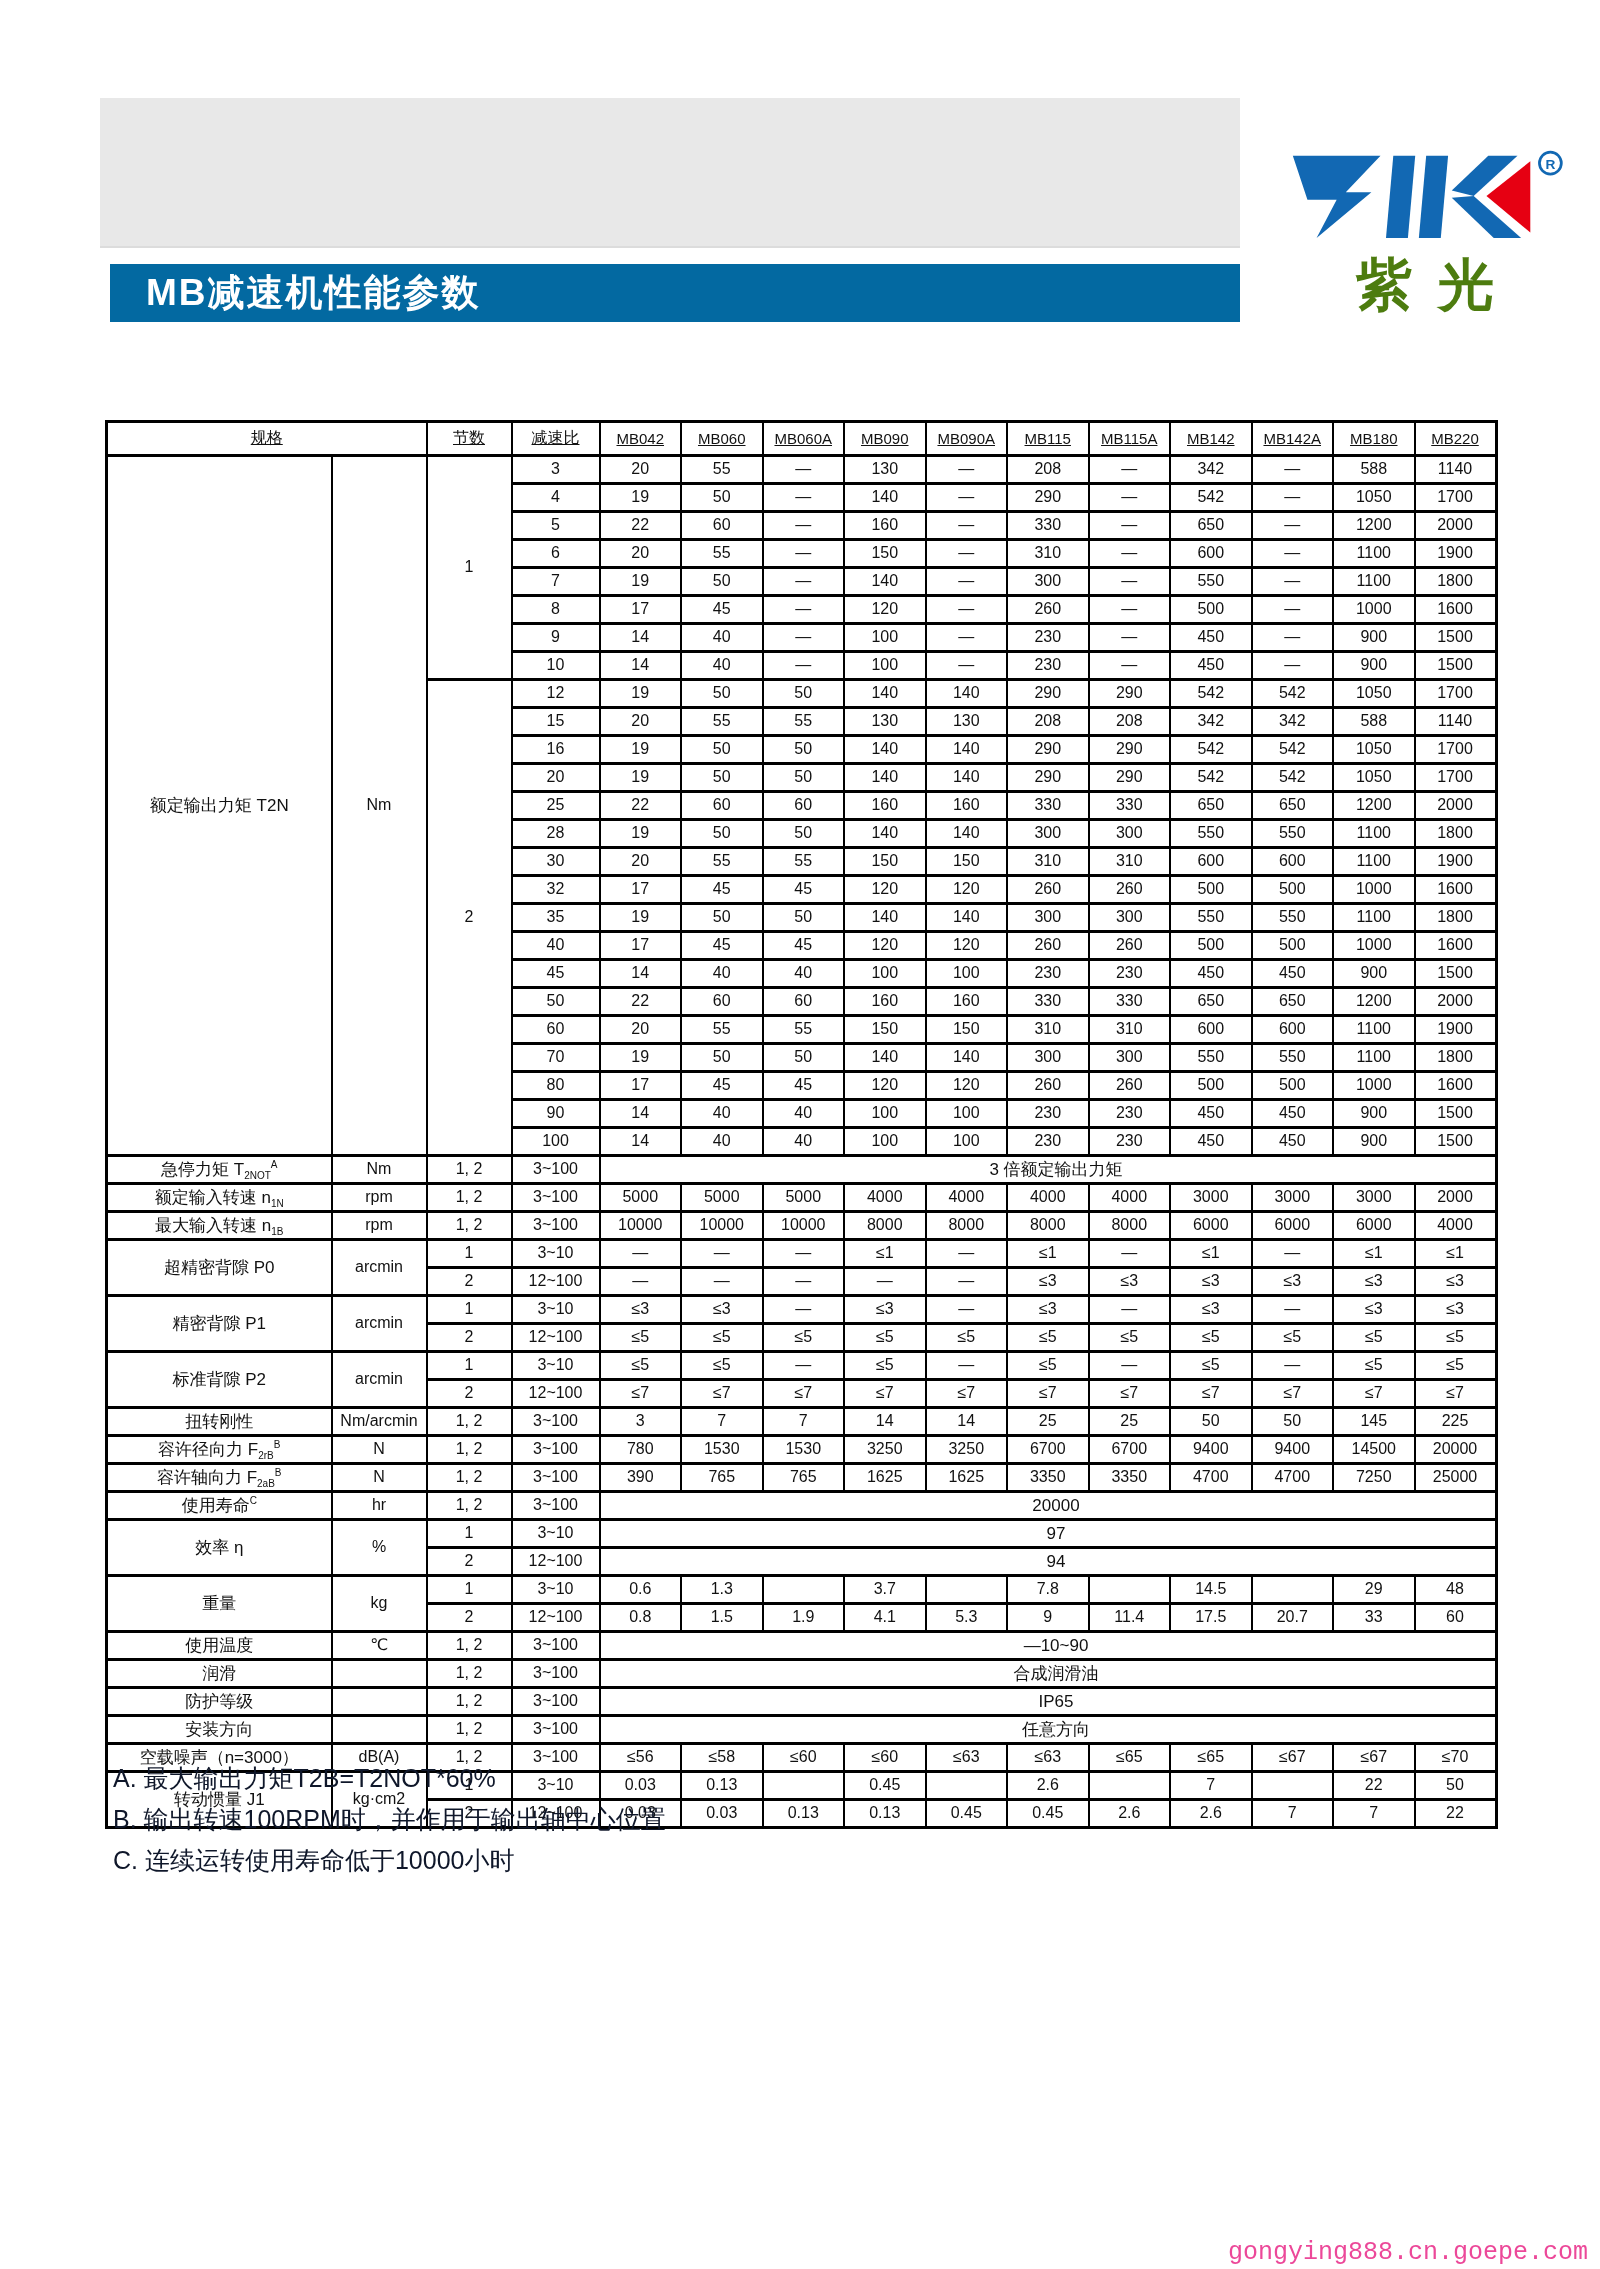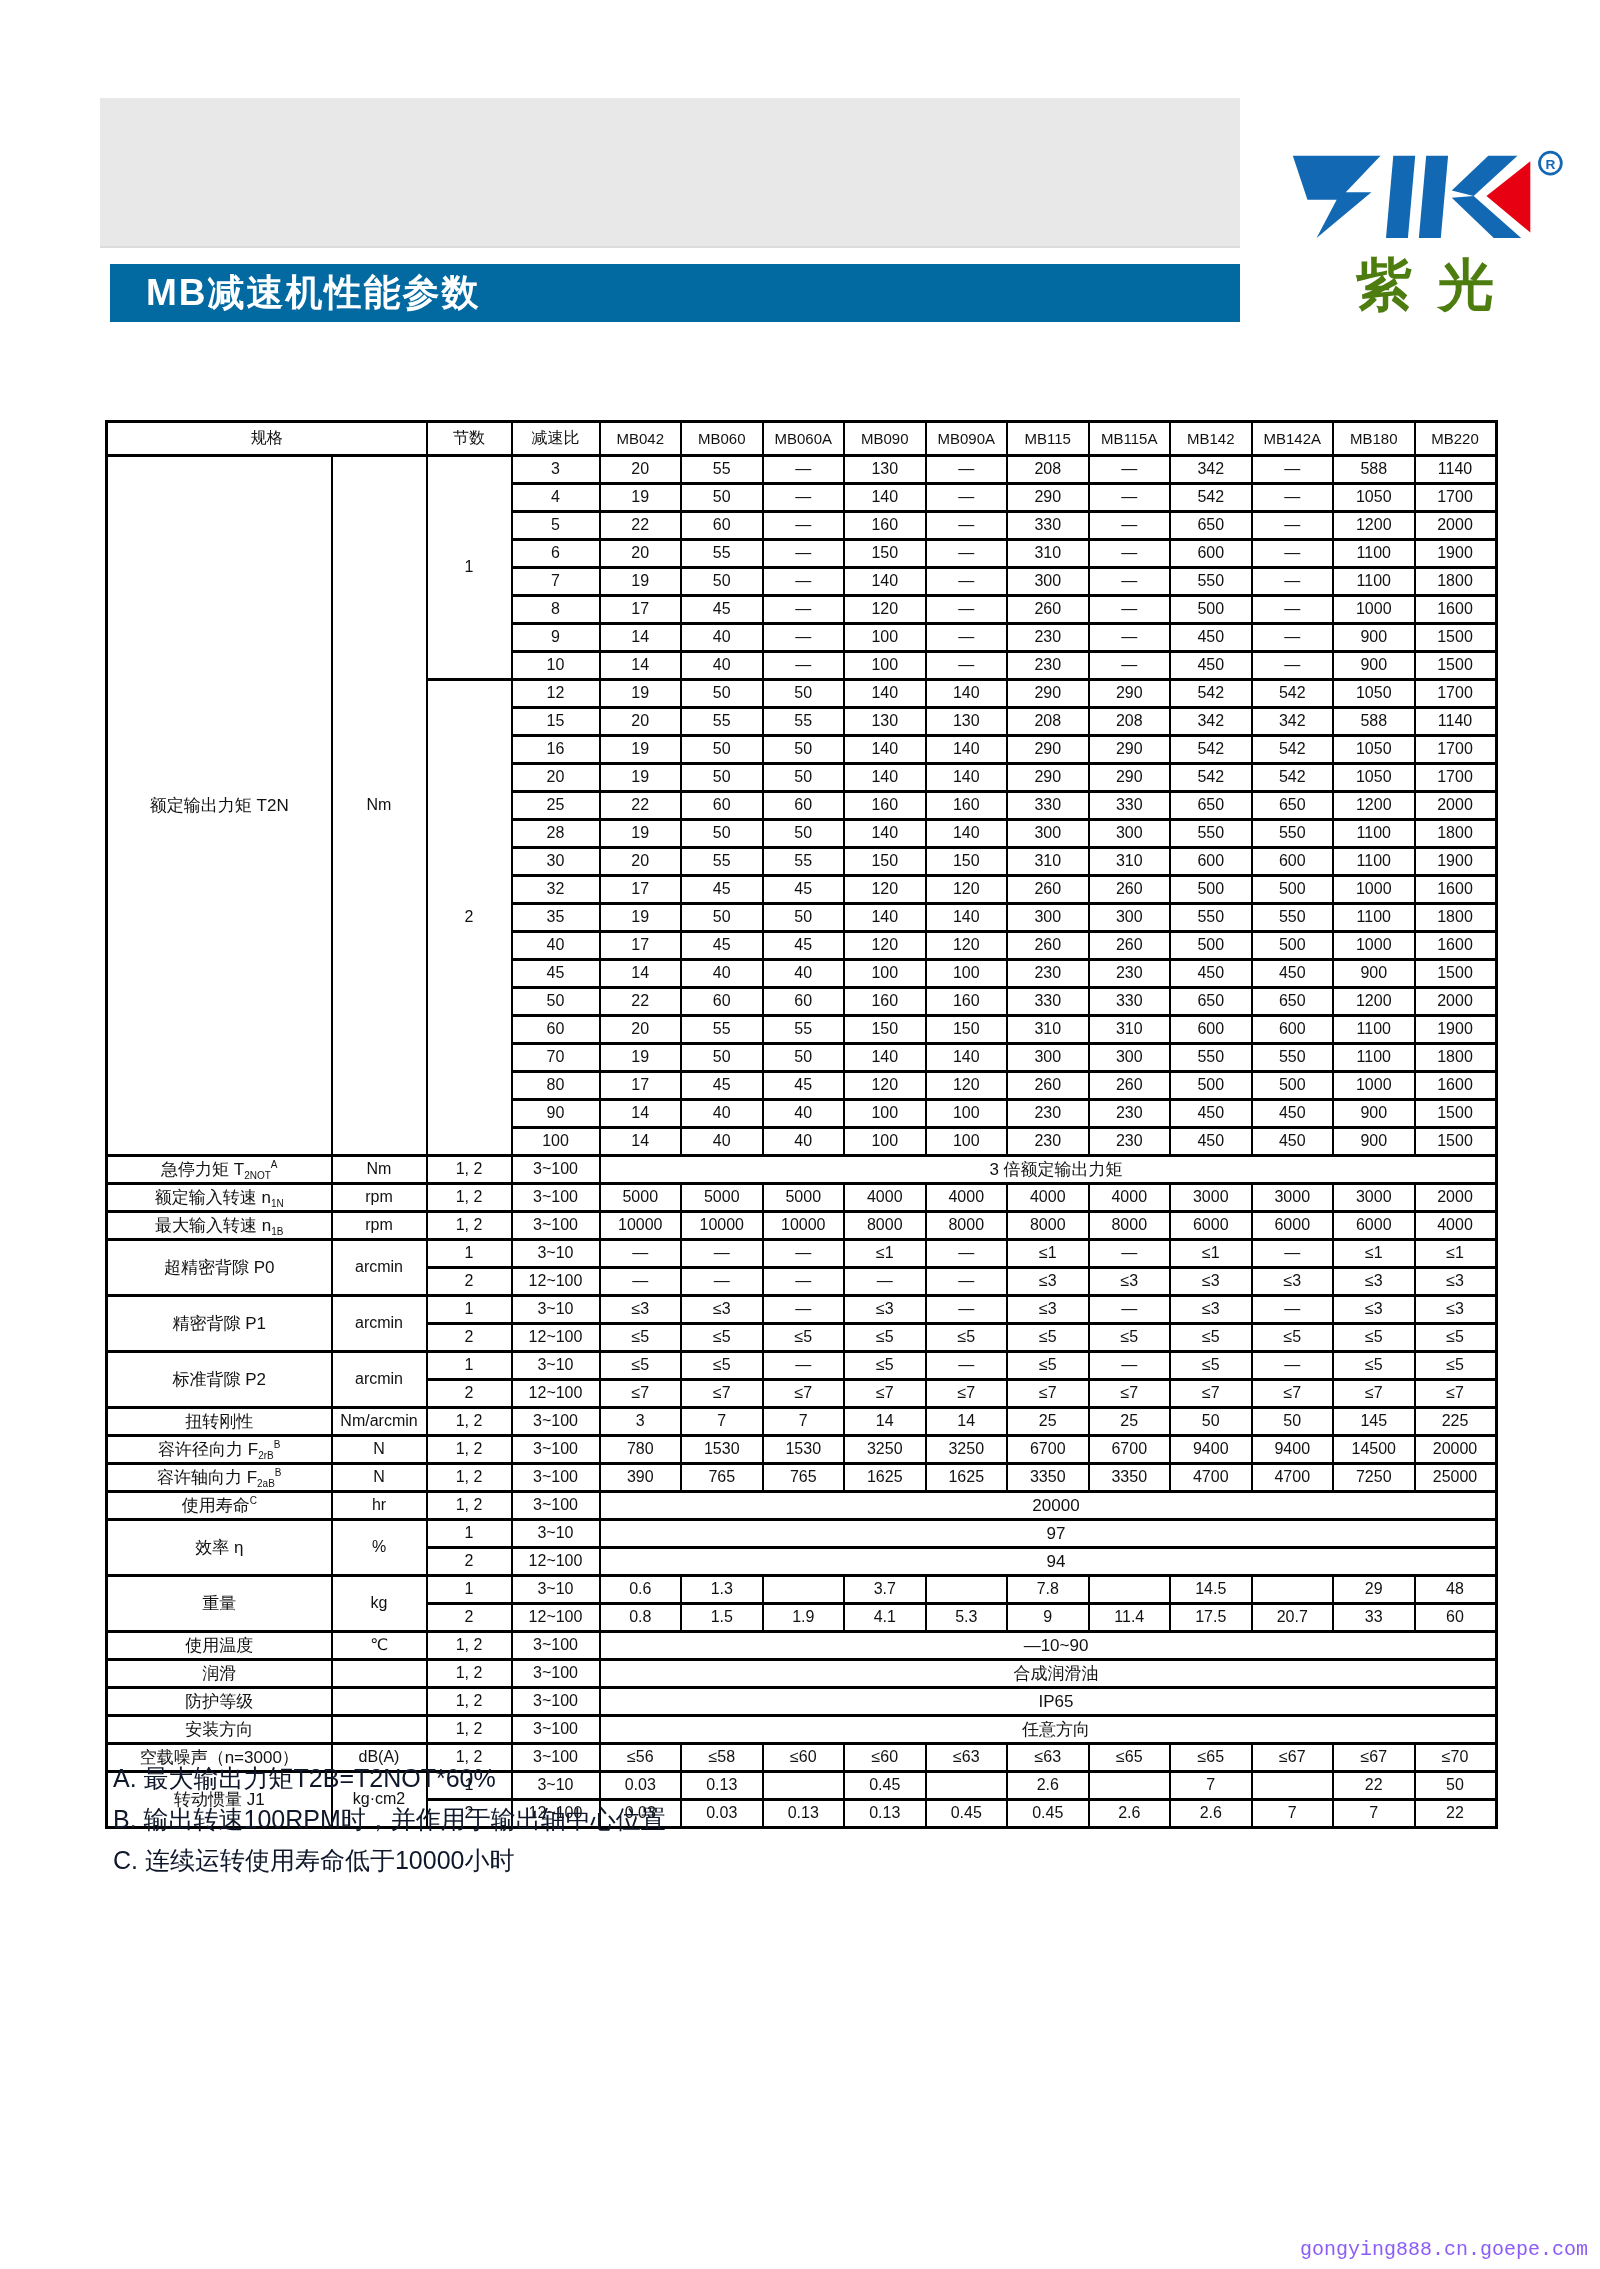--- a/index.html
+++ b/index.html
@@ -8,32 +8,32 @@
   .gray-box{position:absolute;left:100px;top:98px;width:1140px;height:148px;background:#e8e8e8;border-bottom:2px solid #dcdcdc;}
   .red-bar{position:absolute;left:110px;top:264px;width:1130px;height:58px;background:#0369a1;
            display:flex;align-items:center;}
   .red-bar span{color:#ffffff;font-size:37px;font-weight:bold;padding-left:36px;letter-spacing:2px;}
   .logo{position:absolute;left:1283px;top:150px;width:290px;text-align:center;}
   .logo-cn{color:#4d7c0f;font-size:56px;font-weight:bold;letter-spacing:26px;margin-top:2px;padding-left:20px;}
   .spec{border-collapse:collapse;table-layout:fixed;position:absolute;left:105px;top:420px;width:1390px;border:3px solid #000;}
   .spec td,.spec th{border:2px solid #000;border-top-width:3px;border-bottom-width:3px;
         text-align:center;vertical-align:middle;padding:0;font-size:16px;color:#111;
         overflow:hidden;white-space:nowrap;height:25px;line-height:1.05;font-weight:normal;}
-  .spec thead tr{height:34px;}
+  .spec thead tr{height:34px;text-decoration:underline;}
   .spec th{font-size:16px;}
   .spec th.model{font-size:15px;}
   .spec td.label{font-size:17px;}
   .spec td.unit{font-size:16px;}
   .spec td.merged{font-size:17px;padding-left:17px;}
   .spec sub{font-size:10px;line-height:0;text-align:right;}
   .spec sup{font-size:10px;line-height:0;vertical-align:super;}
   .notes{position:absolute;left:113px;top:1758px;font-size:25px;font-weight:500;color:#0f172a;}
   .notes .note-line{line-height:41px;}
   .page-num{position:absolute;left:0;top:2133px;width:1600px;text-align:center;font-size:30px;color:#222;}
-  .watermark{position:absolute;right:12px;top:2238px;font-size:20px;color:#8b5cf6;
+  .watermark{position:absolute;right:12px;top:2238px;font-size:25px;color:#ec4899;
              font-family:"Liberation Mono","DejaVu Sans Mono",monospace;margin-left:11px;}
 </style>
 </head>
 <body>
 
 <div class="page">
 
   <div class="gray-box"></div>
 
   <div class="red-bar">

